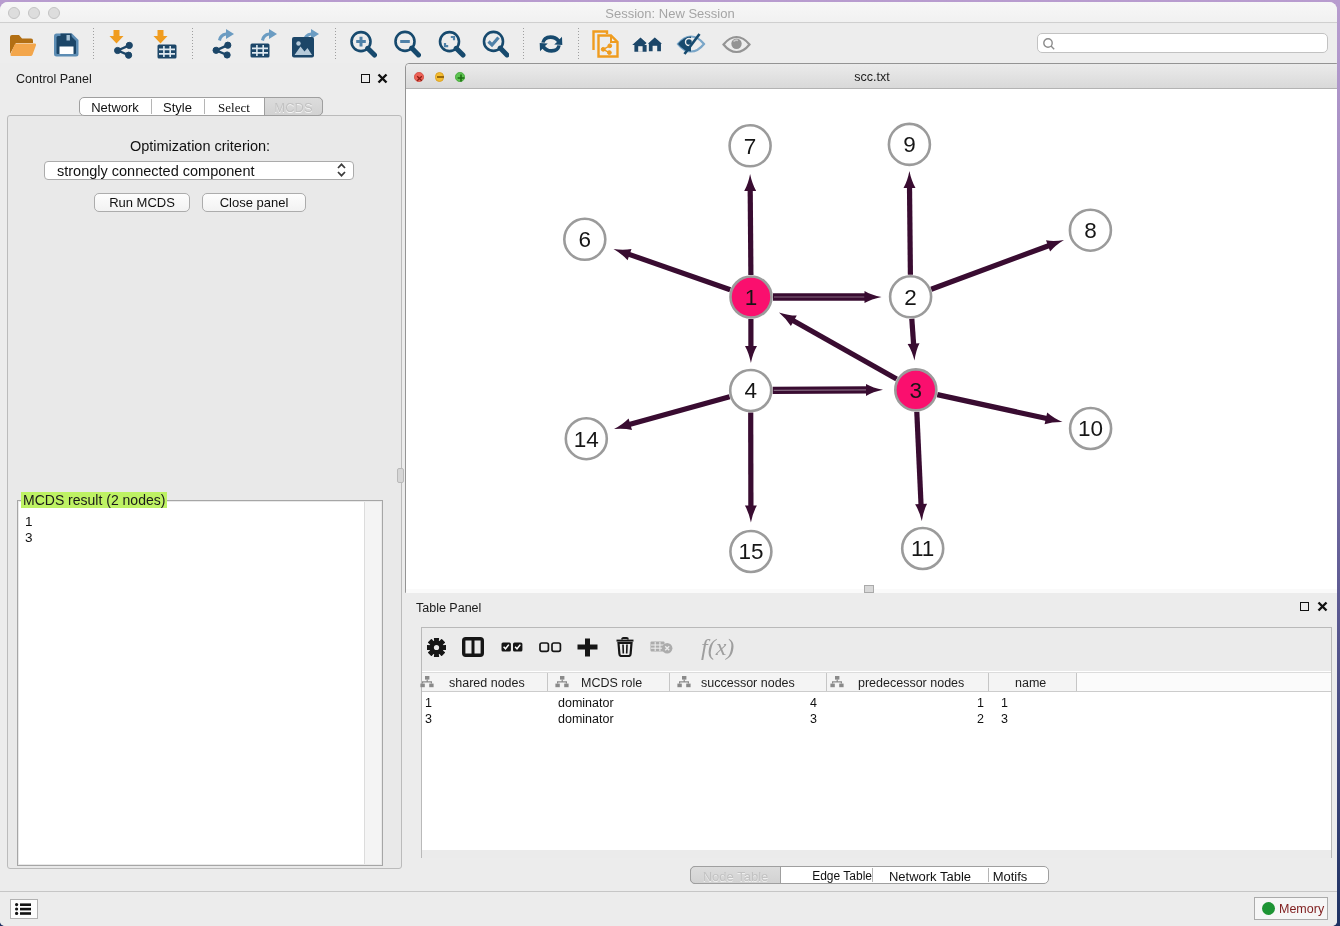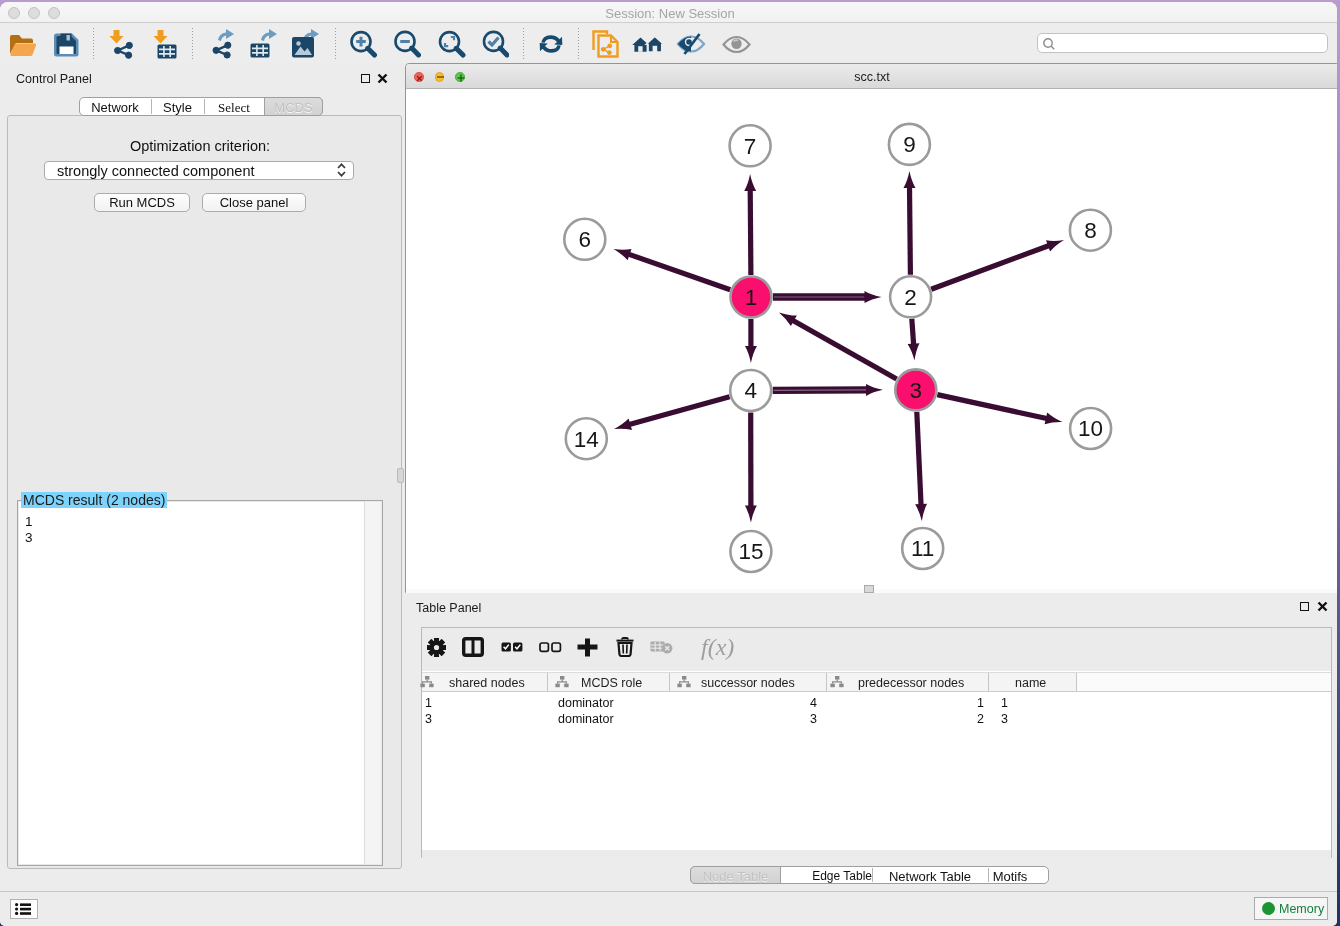--- a/index.html
+++ b/index.html
@@ -187,21 +187,21 @@
 <div class="abs" style="left:57px;top:162.5px;font-size:14.5px;color:#111;">strongly connected component</div>
 <svg class="abs" style="left:336px;top:163px;" width="11" height="14" viewBox="0 0 11 14">
         <path d="M2,5 L5.5,1.3 L9,5 M2,9 L5.5,12.7 L9,9" fill="none" stroke="#3c3c3c" stroke-width="1.7"></path>
       </svg>
 <div class="abs" style="left:94px;top:192.5px;width:96px;height:19px;background:linear-gradient(#fdfdfd,#f2f2f2);border:1px solid #acacac;border-radius:5px;text-align:center;font-size:13px;color:#111;line-height:17px;">Run MCDS</div>
 <div class="abs" style="left:202px;top:192.5px;width:104px;height:19px;background:linear-gradient(#fdfdfd,#f2f2f2);border:1px solid #acacac;border-radius:5px;text-align:center;font-size:13px;color:#111;line-height:17px;">Close panel</div>
 
 <div class="abs" style="left:17px;top:500px;width:366px;height:366px;border:1px solid #a6a6a6;"></div>
 <div class="abs" style="left:19px;top:502px;width:362px;height:362px;background:#fff;"></div>
 <div class="abs" style="left:364px;top:502px;width:17px;height:362px;background:#f4f4f4;border-left:1px solid #dcdcdc;"></div>
-<div class="abs" style="left:21px;top:492px;background:#7dd3fc;padding:0 2px;font-size:14px;color:#1a1a1a;">MCDS result (2 nodes)</div>
+<div class="abs" style="left:21px;top:492px;background:#bef264;padding:0 2px;font-size:14px;color:#1a1a1a;">MCDS result (2 nodes)</div>
 <div class="abs" style="left:25px;top:514px;font-size:13.5px;color:#111;line-height:16px;">1<br>3</div>
 
 <div class="abs" style="left:397px;top:468px;width:7px;height:15px;background:#d6d6d6;border:1px solid #b9b9b9;border-radius:2px;"></div>
 
 <div class="abs" style="left:404.5px;top:63px;width:935.5px;height:530px;border:1px solid #949494;border-radius:4px 4px 0 0;background:#fff;"></div>
 <div class="abs" style="left:405.5px;top:64px;width:933.5px;height:25px;background:linear-gradient(#ebebeb,#d9d9d9);border-bottom:1px solid #b3b3b3;border-radius:4px 4px 0 0;"></div>
 <div class="abs" style="left:405.5px;top:589px;width:933.5px;height:3.5px;background:#fafafa;"></div>
 <div class="abs" style="left:405px;top:70px;width:934px;text-align:center;font-size:12.5px;color:#1c1c1c;">scc.txt</div>
 <div class="abs" style="left:414px;top:72.3px;width:9.6px;height:9.6px;border-radius:50%;background:#ee6156;border:1px solid #d35046;"></div>
 <svg class="abs" style="left:416.2px;top:74.6px;" width="7" height="7" viewBox="0 0 7 7">
@@ -395,16 +395,16 @@
 <svg class="abs" style="left:15px;top:903px;" width="18" height="12" viewBox="0 0 18 12">
 <circle cx="1.6" cy="1.6" r="1.6" fill="#111"></circle>
         <rect x="5" y="0.4" width="11" height="2.6" fill="#111"></rect>
 <circle cx="1.6" cy="6" r="1.6" fill="#111"></circle>
         <rect x="5" y="4.8" width="11" height="2.6" fill="#111"></rect>
 <circle cx="1.6" cy="10.4" r="1.6" fill="#111"></circle>
         <rect x="5" y="9.2" width="11" height="2.6" fill="#111"></rect>
       </svg>
 <div class="abs" style="left:1254px;top:897px;width:74px;height:23px;background:#f6f6f6;border:1px solid #ababab;"></div>
 <div class="abs" style="left:1262px;top:902px;width:13px;height:13px;border-radius:50%;background:#1d9434;"></div>
-<div class="abs" style="left:1279px;top:902px;font-size:12.5px;color:#15803d;">Memory</div>
+<div class="abs" style="left:1279px;top:902px;font-size:12.5px;color:#7f1d1d;">Memory</div>
 
 </div>
   </div>
 
 </body></html>

